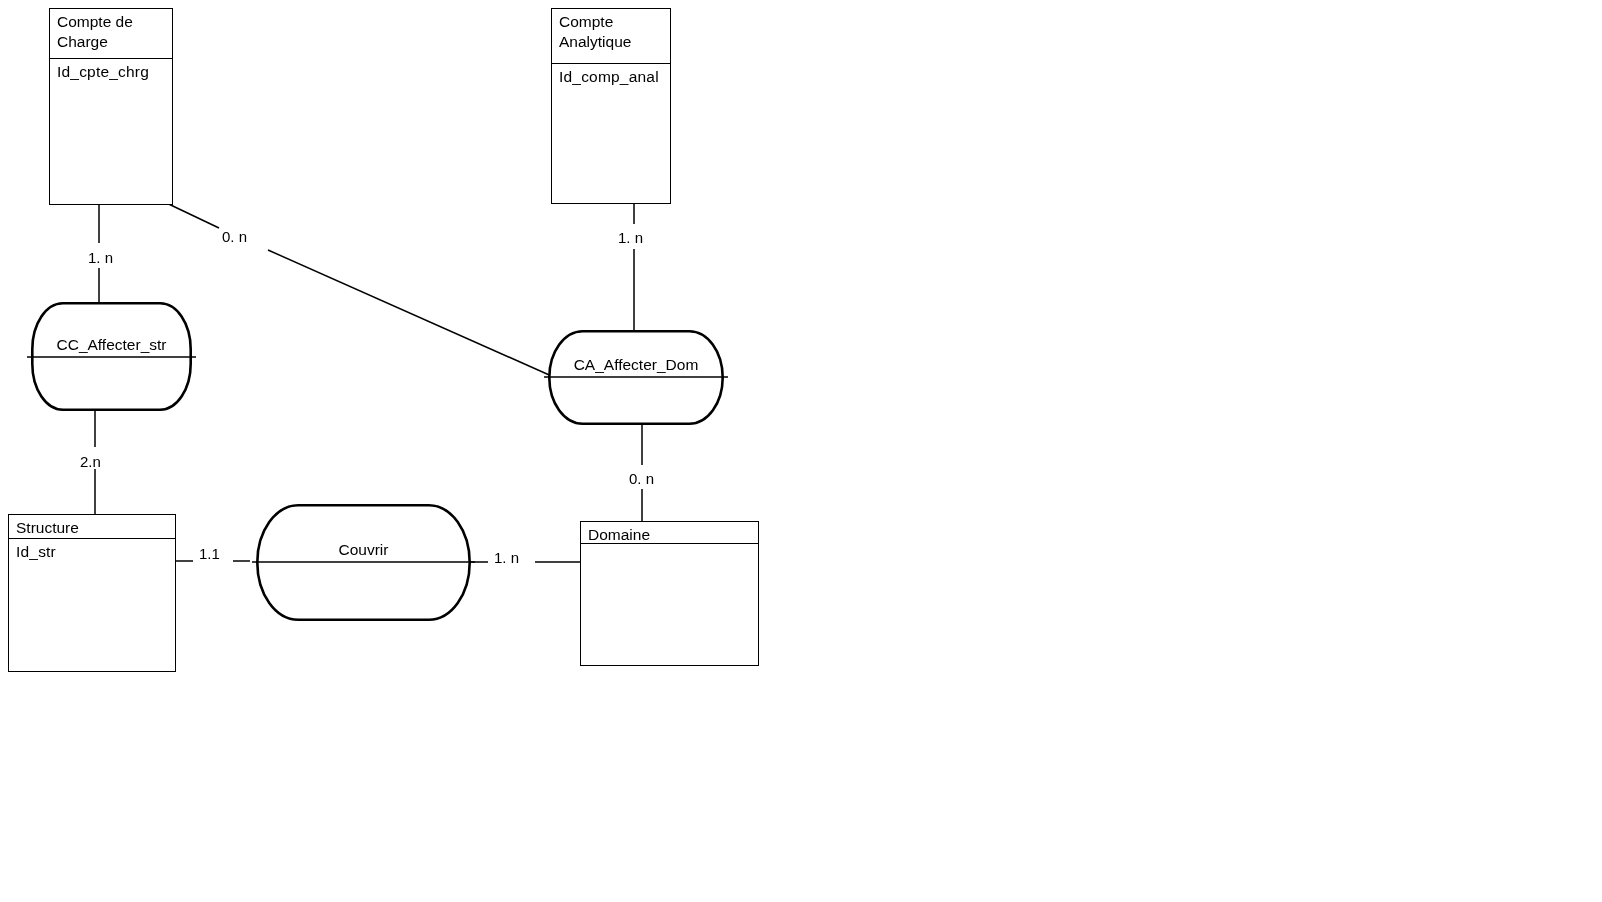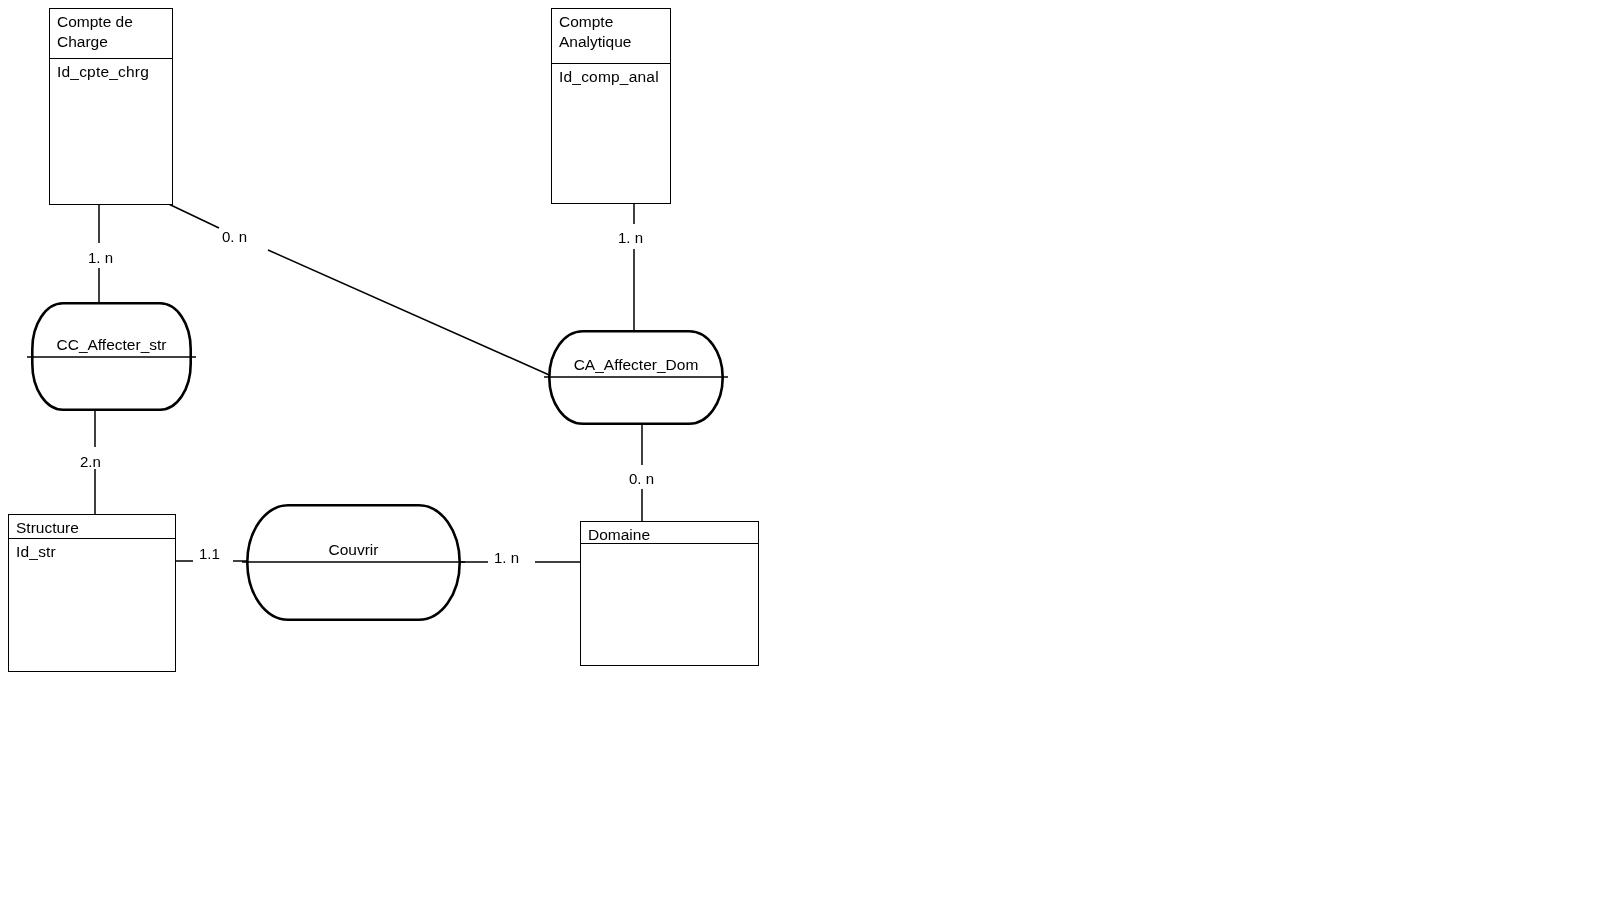--- a/index.html
+++ b/index.html
@@ -161,21 +161,21 @@
   </div>
 
   <div class="rel" id="rel-1" style="left: 548px; top: 330px; width: 176px; height: 95px;">
     <svg class="rel-shape" preserveAspectRatio="none" viewBox="0 0 176 95" style="overflow: visible;">
         <rect x="1.3" y="1.3" width="173.4" height="92.4" rx="33.44" ry="46.2" fill="#ffffff" stroke="#000000" stroke-width="2.6"></rect>
         <line x1="-4" x2="180" y1="47" y2="47" stroke="#000000" stroke-width="1.5"></line>
       </svg>
     <div class="rel-label" style="top: 26px;">CA_Affecter_Dom</div>
   </div>
 
-  <div class="rel" id="rel-2" style="left: 246px; top: 504px; width: 215px; height: 117px;">
+  <div class="rel" id="rel-2" style="left: 256px; top: 504px; width: 215px; height: 117px;">
     <svg class="rel-shape" preserveAspectRatio="none" viewBox="0 0 215 117" style="overflow: visible;">
         <rect x="1.3" y="1.3" width="212.4" height="114.4" rx="40.85" ry="57.2" fill="#ffffff" stroke="#000000" stroke-width="2.6"></rect>
         <line x1="-4" x2="219" y1="58" y2="58" stroke="#000000" stroke-width="1.5"></line>
       </svg>
     <div class="rel-label" style="top: 37px;">Couvrir</div>
   </div>
 
   <div class="card" id="card-0" style="left: 88px; top: 250px;">1. n</div>
   <div class="card" id="card-1" style="left: 222px; top: 229px;">0. n</div>
   <div class="card" id="card-2" style="left: 618px; top: 230px;">1. n</div>

